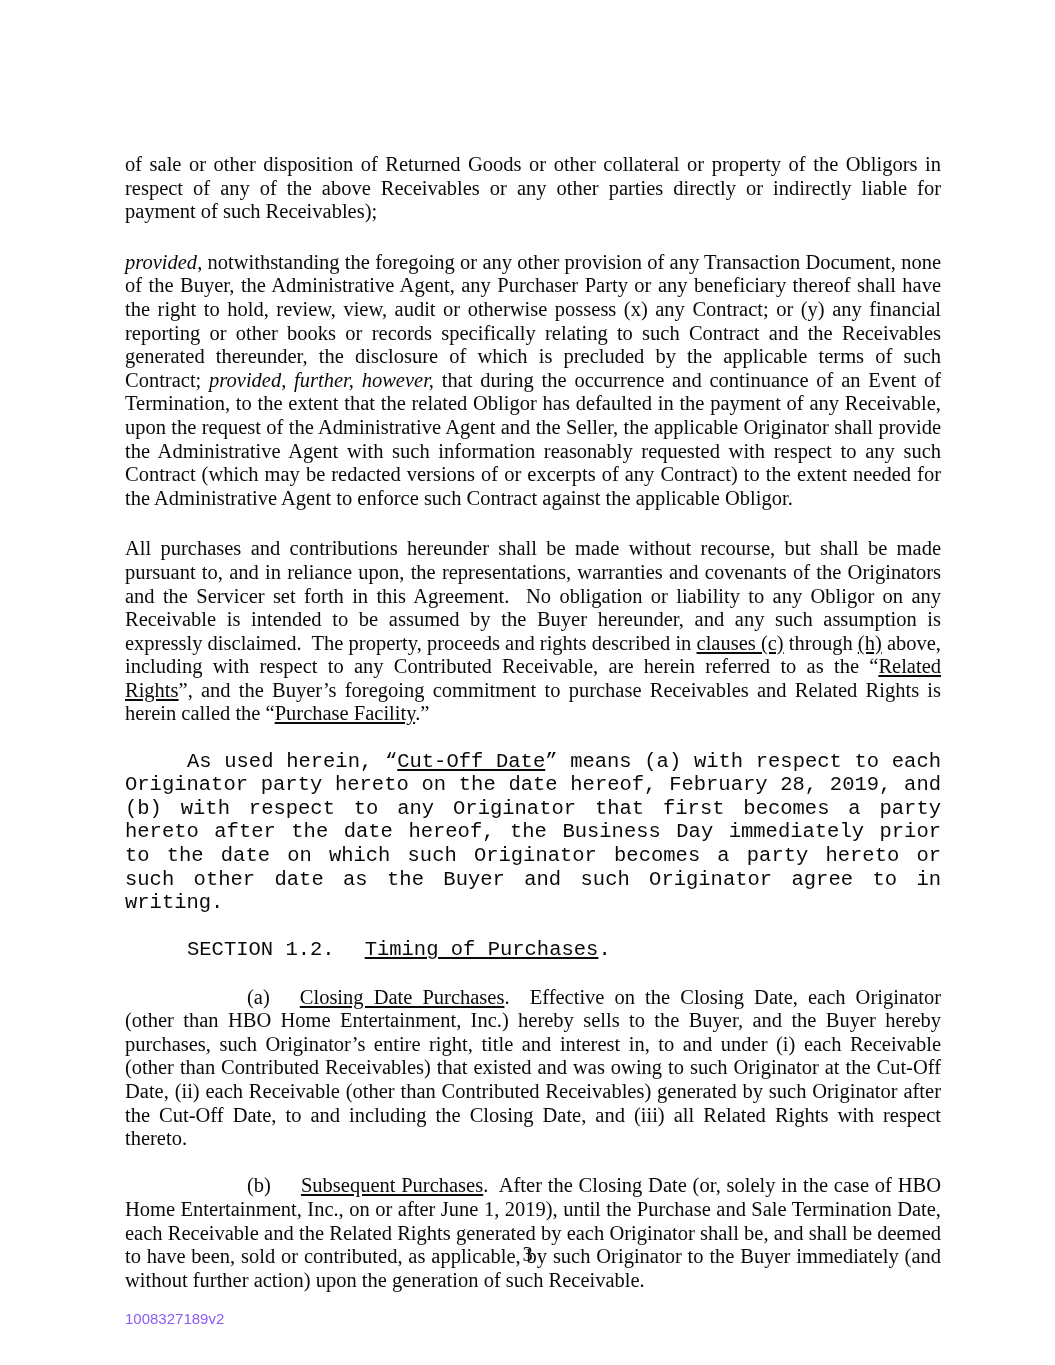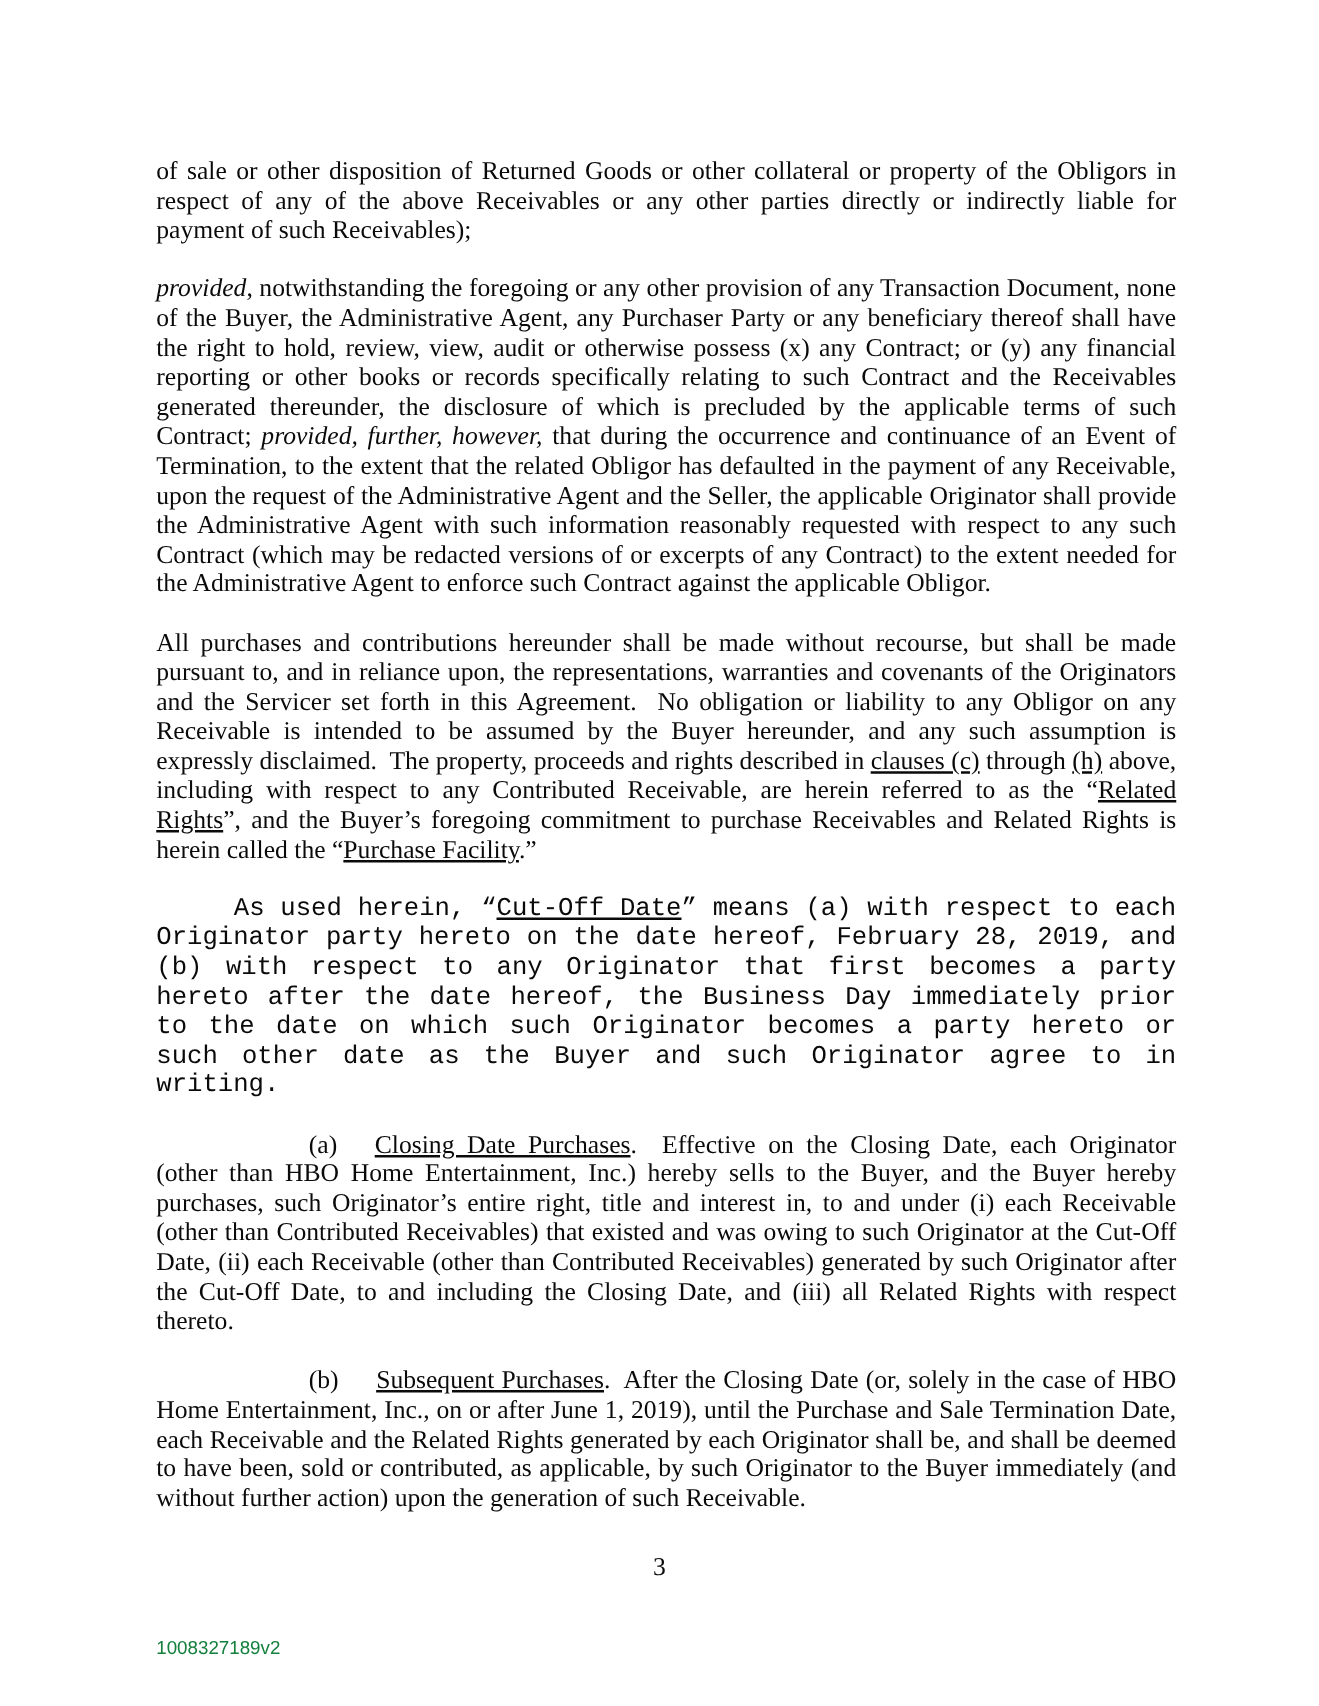--- a/index.html
+++ b/index.html
@@ -21,50 +21,51 @@
   .content {
     position: absolute;
     left: 125px;
     top: 126px;
     width: 816px;
   }
   .para {
     text-align: justify;
     margin: 0 0 23.6px 0;
   }
-  .indent-none { text-indent: 0; }
+  .indent-none { text-indent: 0; margin-top: 27px; }
   .indent-half { text-indent: 62px; font-family: Liberation Mono, monospace; }
   .indent-one  { text-indent: 122px; }
   .fmt-italic { font-style: italic; font-family: Liberation Serif, serif; }
   .fmt-underline { text-decoration: underline; }
   .tab { display: inline-block; width: 30px; }
   .page-number {
     position: absolute;
     top: 1243px;
     left: 0;
     width: 100%;
     text-align: center;
   }
   .doc-id {
     position: absolute;
     top: 1310px;
     left: 125px;
     font-family: "Liberation Sans", "DejaVu Sans", sans-serif;
     font-size: 15px;
     line-height: 17px;
-    color: #15803d;
+    color: #8b5cf6;
   }
 </style>
 </head>
 <body>
 
 <div class="page">
   <div class="content">
       <div class="para indent-none"><span>of sale or other disposition of Returned Goods or other collateral or property of the Obligors in respect of any of the above Receivables or any other parties directly or indirectly liable for payment of such Receivables);</span></div>
       <div class="para indent-none"><span class="fmt-italic">provided</span><span>, notwithstanding the foregoing or any other provision of any Transaction Document, none of the Buyer, the Administrative Agent, any Purchaser Party or any beneficiary thereof shall have the right to hold, review, view, audit or otherwise possess (x) any Contract; or (y) any financial reporting or other books or records specifically relating to such Contract and the Receivables generated thereunder, the disclosure of which is precluded by the applicable terms of such Contract; </span><span class="fmt-italic">provided, further, however,</span><span> that during the occurrence and continuance of an Event of Termination, to the extent that the related Obligor has defaulted in the payment of any Receivable, upon the request of the Administrative Agent and the Seller, the applicable Originator shall provide the Administrative Agent with such information reasonably requested with respect to any such Contract (which may be redacted versions of or excerpts of any Contract) to the extent needed for the Administrative Agent to enforce such Contract against the applicable Obligor.</span></div>
       <div class="para indent-none"><span>All purchases and contributions hereunder shall be made without recourse, but shall be made pursuant to, and in reliance upon, the representations, warranties and covenants of the Originators and the Servicer set forth in this Agreement.&nbsp; No obligation or liability to any Obligor on any Receivable is intended to be assumed by the Buyer hereunder, and any such assumption is expressly disclaimed.&nbsp; The property, proceeds and rights described in </span><span class="fmt-underline">clauses (c)</span><span> through </span><span class="fmt-underline">(h)</span><span> above, including with respect to any Contributed Receivable, are herein referred to as the “</span><span class="fmt-underline">Related Rights</span><span>”, and the Buyer’s foregoing commitment to purchase Receivables and Related Rights is herein called the “</span><span class="fmt-underline">Purchase Facility</span><span>.”</span></div>
       <div class="para indent-half"><span>As used herein, “</span><span class="fmt-underline">Cut-Off Date</span><span>” means (a) with respect to each Originator party hereto on the date hereof, February 28, 2019, and (b) with respect to any Originator that first becomes a party hereto after the date hereof, the Business Day immediately prior to the date on which such Originator becomes a party hereto or such other date as the Buyer and such Originator agree to in writing.</span></div>
+      <div class="para indent-half"><span>SECTION 1.2.</span><span class="tab"></span><span class="fmt-underline">Timing of Purchases</span><span>.</span></div>
       <div class="para indent-one"><span>(a)</span><span class="tab"></span><span class="fmt-underline">Closing Date Purchases</span><span>.&nbsp; Effective on the Closing Date, each Originator (other than HBO Home Entertainment, Inc.) hereby sells to the Buyer, and the Buyer hereby purchases, such Originator’s entire right, title and interest in, to and under (i) each Receivable (other than Contributed Receivables) that existed and was owing to such Originator at the Cut-Off Date, (ii) each Receivable (other than Contributed Receivables) generated by such Originator after the Cut-Off Date, to and including the Closing Date, and (iii) all Related Rights with respect thereto.</span></div>
       <div class="para indent-one"><span>(b)</span><span class="tab"></span><span class="fmt-underline">Subsequent Purchases</span><span>.&nbsp; After the Closing Date (or, solely in the case of HBO Home Entertainment, Inc., on or after June 1, 2019), until the Purchase and Sale Termination Date, each Receivable and the Related Rights generated by each Originator shall be, and shall be deemed to have been, sold or contributed, as applicable, by such Originator to the Buyer immediately (and without further action) upon the generation of such Receivable.</span></div>
     </div>
   <div class="page-number">3</div>
   <div class="doc-id">1008327189v2</div>
 </div>
 
 </body></html>

